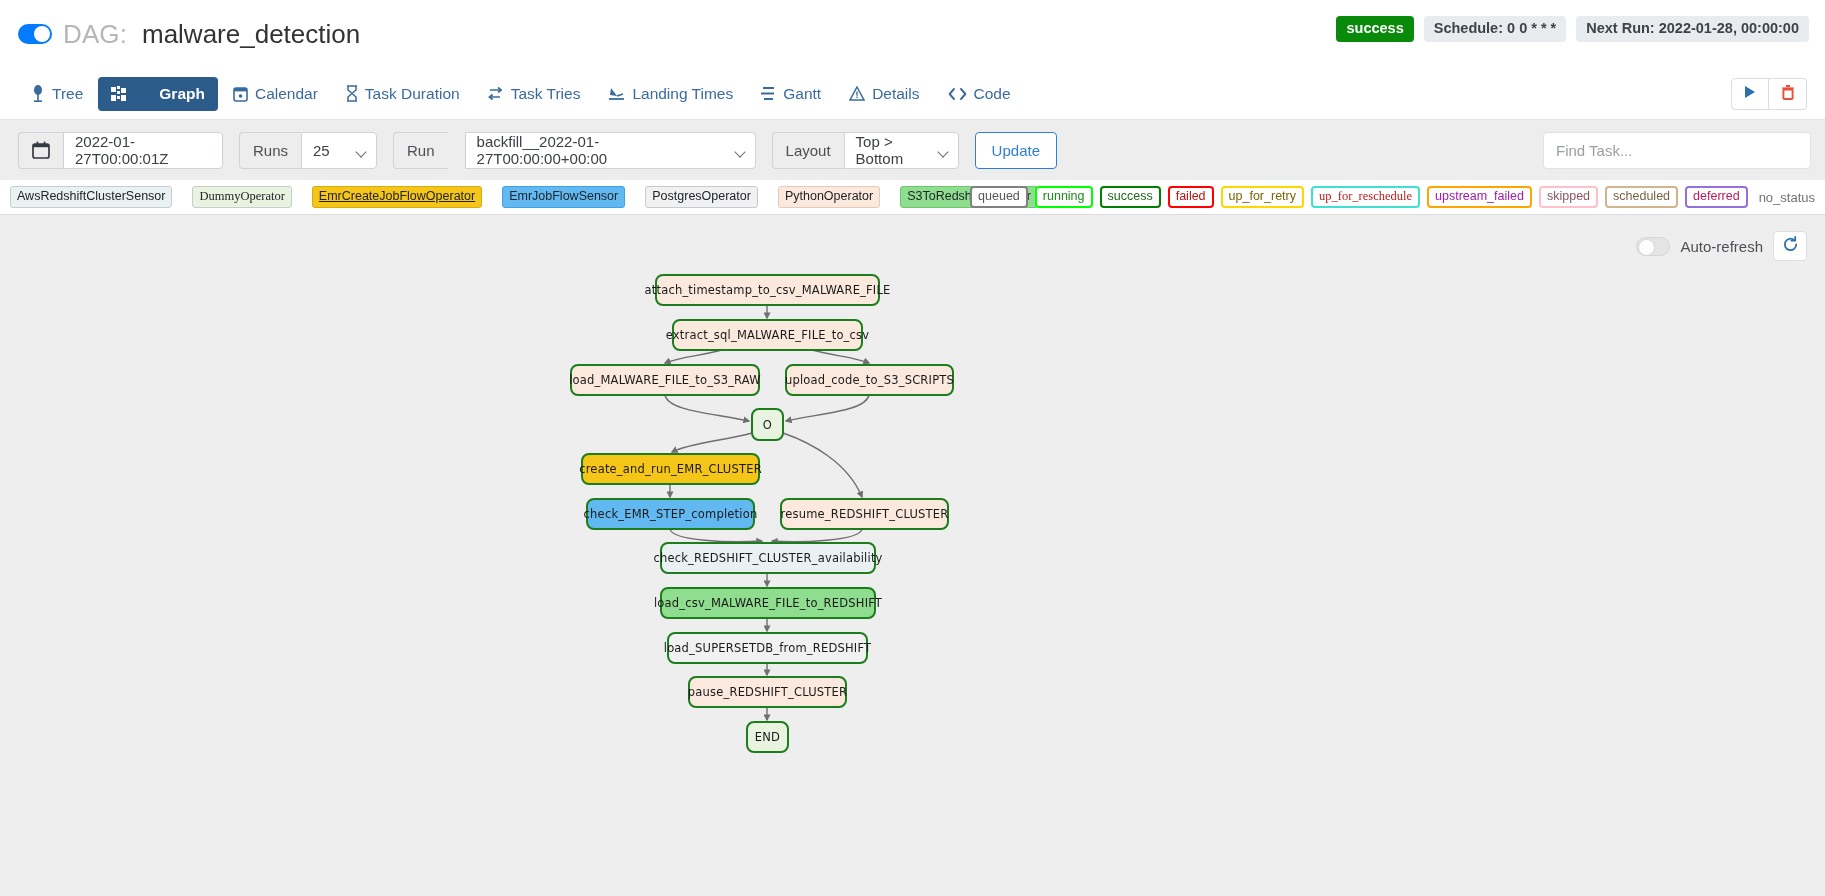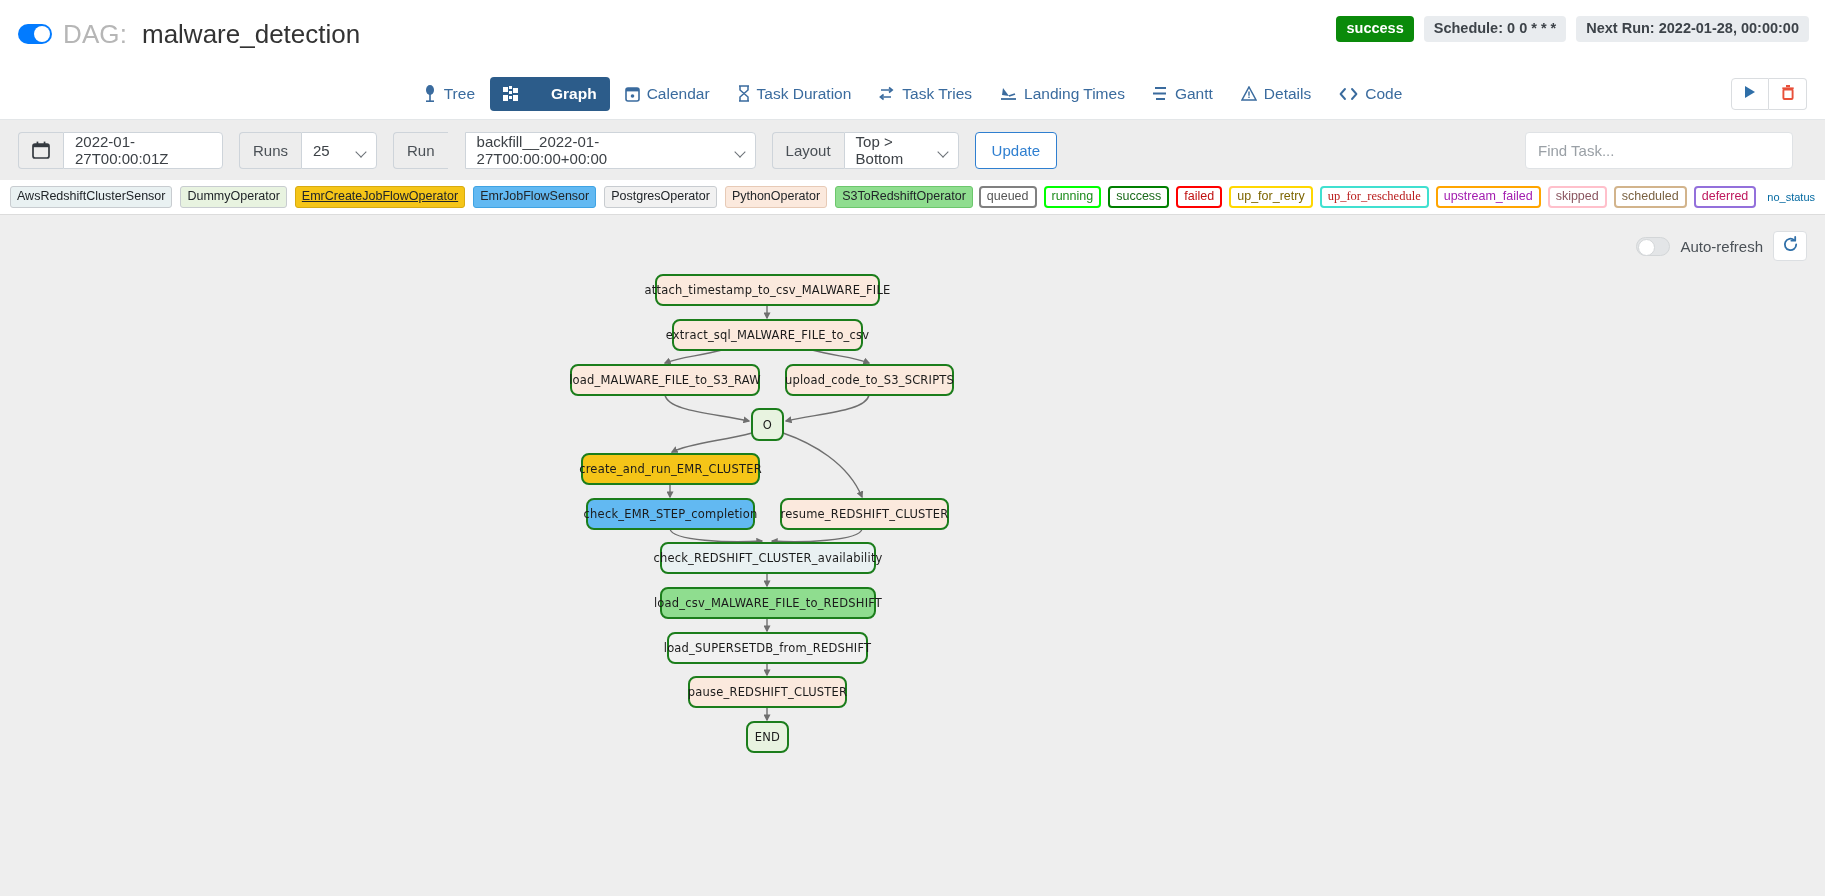--- a/index.html
+++ b/index.html
@@ -69,21 +69,20 @@
 
   
   .tabbar {
     position: relative;
     height: 52px;
     padding: 0 18px;
     display: flex;
     align-items: center;
     gap: 2px;
     border-bottom: 1px solid #e3e6e8;
-    justify-content: center;
   }
   .tab {
     display: flex;
     align-items: center;
     gap: 7px;
     font-size: 15.5px;
     color: #3a6b9e;
     padding: 8px 13px;
     border-radius: 4px;
     cursor: pointer;
@@ -166,42 +165,42 @@
     color: #2f7fd0;
     font-size: 15px;
     height: 37px;
     border-radius: 4px;
     padding: 0 16px;
     cursor: pointer;
     font-family: "Liberation Sans", sans-serif;
   }
   .find-task {
     position: absolute;
-    right: 32px;
+    right: 14px;
     width: 268px;
     height: 37px;
     border: 1px solid #dfe2e5;
     border-radius: 4px;
     background: #fff;
     font-size: 15px;
     color: #9aa0a6;
     padding: 0 12px;
     display: flex; align-items: center;
   }
 
   
   .legend {
     position: relative;
     height: 34px;
     background: #fff;
     display: flex;
     align-items: center;
     padding: 0 10px;
   }
-  .op-badges { display: flex; align-items: flex-start; gap: 8px; }
+  .op-badges { display: flex; align-items: flex-start; gap: 20px; }
   .op-badge {
     font-size: 12.5px;
     color: #212529;
     border: 1px solid #c8ccd0;
     border-radius: 3px;
     padding: 2px 6px 3px;
     line-height: 1.15;
     white-space: nowrap;
     cursor: pointer;
   }
@@ -216,22 +215,22 @@
     font-size: 12.5px;
     border: 2px solid;
     border-radius: 4px;
     padding: 1px 6px 2px;
     background: #fff;
     line-height: 1.2;
     white-space: nowrap;
     cursor: pointer;
   }
   .state-plain {
-    font-size: 11px;
-    color: #0369a1;
+    font-size: 13px;
+    color: #737373;
     padding: 1px 4px;
     white-space: nowrap;
   }
 
   
   .canvas {
     position: relative;
     height: calc(896px - 68px - 52px - 60px - 34px);
     background: #eeeeee;
     border-top: 1px solid #dcdcdc;
@@ -462,21 +461,21 @@
   <div class="spacer"></div>
 
   <button class="btn-update">Update</button>
 
   <div class="find-task">Find Task...</div>
 </div>
 
 <div class="legend">
   <div class="op-badges">
     <span class="op-badge" style="background:#e9f1f2;border-color:#c8ccd0;">AwsRedshiftClusterSensor</span>
-    <span class="op-badge" style="background:#e8f3e0;border-color:#c8ccd0;">DummyOperator</span>
+    <span class="op-badge" style="background:#e8f3e0;border-color:#c8ccd0;font-family:Liberation Serif, serif;">DummyOperator</span>
     <span class="op-badge" style="background:#f5c518;border-color:#d8ab10;text-decoration:underline;">EmrCreateJobFlowOperator</span>
     <span class="op-badge" style="background:#62b9f2;border-color:#3fa3e3;">EmrJobFlowSensor</span>
     <span class="op-badge" style="background:#f1f1f1;border-color:#c8ccd0;">PostgresOperator</span>
     <span class="op-badge" style="background:#fbe9dd;border-color:#e7cab6;">PythonOperator</span>
     <span class="op-badge" style="background:#8fdd8f;border-color:#6cc76c;">S3ToRedshiftOperator</span>
   </div>
 
   <div class="state-badges">
     <span class="state-badge" style="border-color:#808080;color:#555;">queued</span>
     <span class="state-badge" style="border-color:#00ff00;color:#1c8c1c;">running</span>

